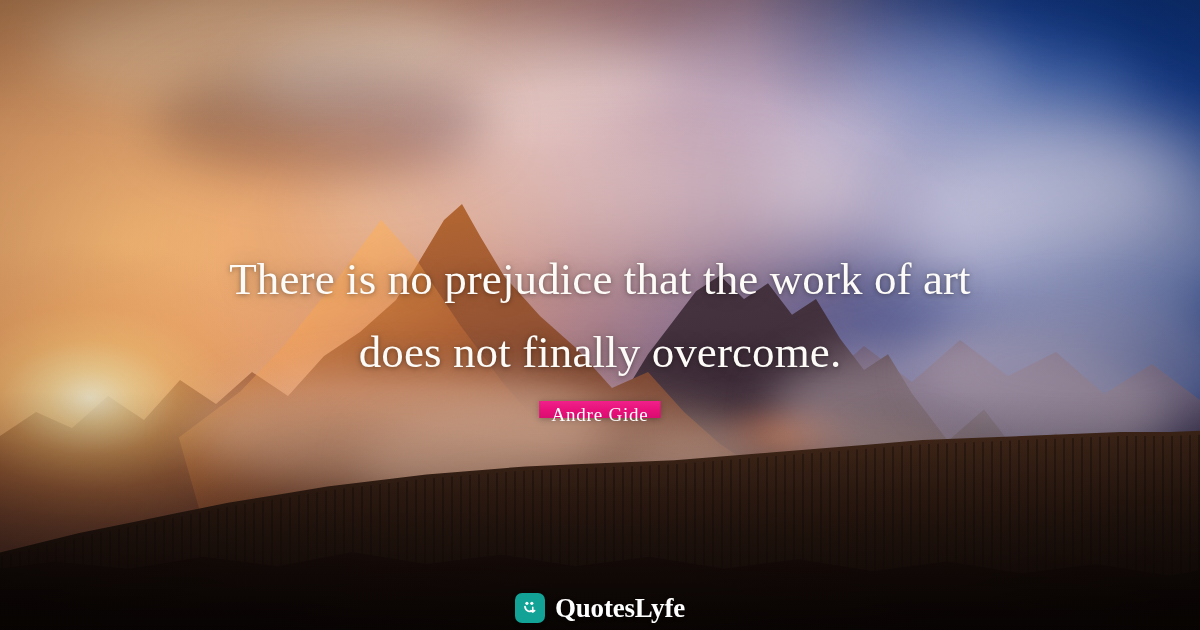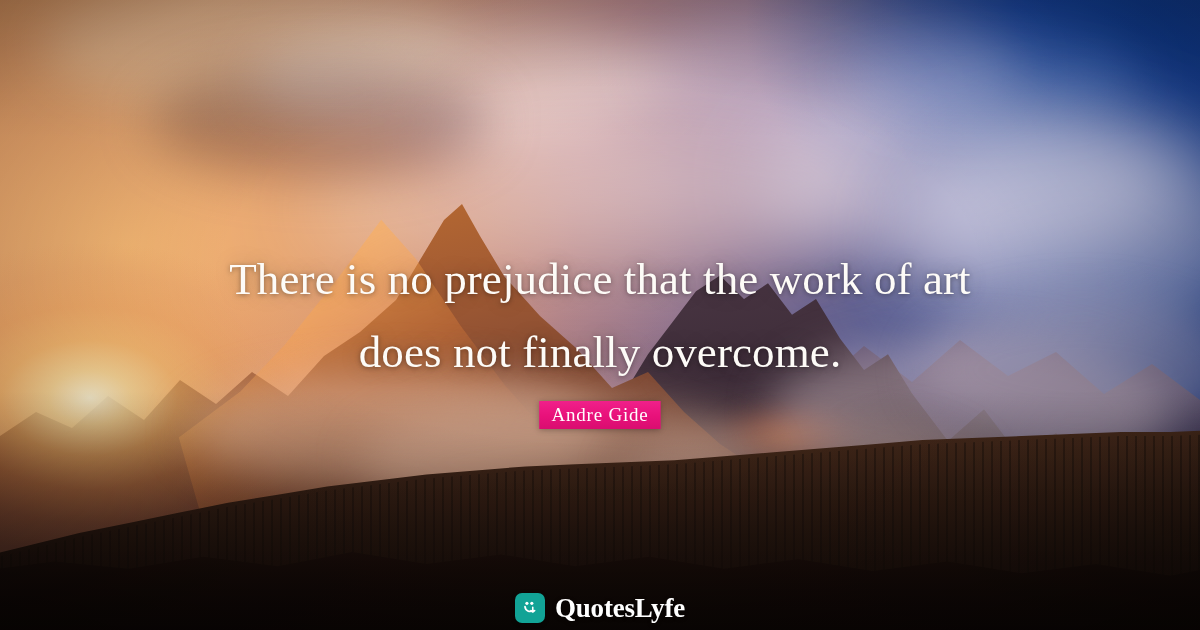--- a/index.html
+++ b/index.html
@@ -324,21 +324,21 @@
     position: absolute;
     top: 364px;
     left: 50%;
     transform: translateX(-50%);
     background: #ec127f;
     background-image: linear-gradient(180deg, #f0208a 0%, #e8117a 55%, #d90d70 100%);
     color: #ffffff;
     font-family: "Liberation Serif", serif;
     font-size: 19px;
     line-height: 28px;
-    height: 28px;
+    height: 17px;
     padding: 0 12px;
     letter-spacing: 0.8px;
     box-shadow: 0 1px 6px rgba(0,0,0,0.30);
     white-space: nowrap;
   }
 
   .brand {
     position: absolute;
     top: 556px;
     left: 50%;

